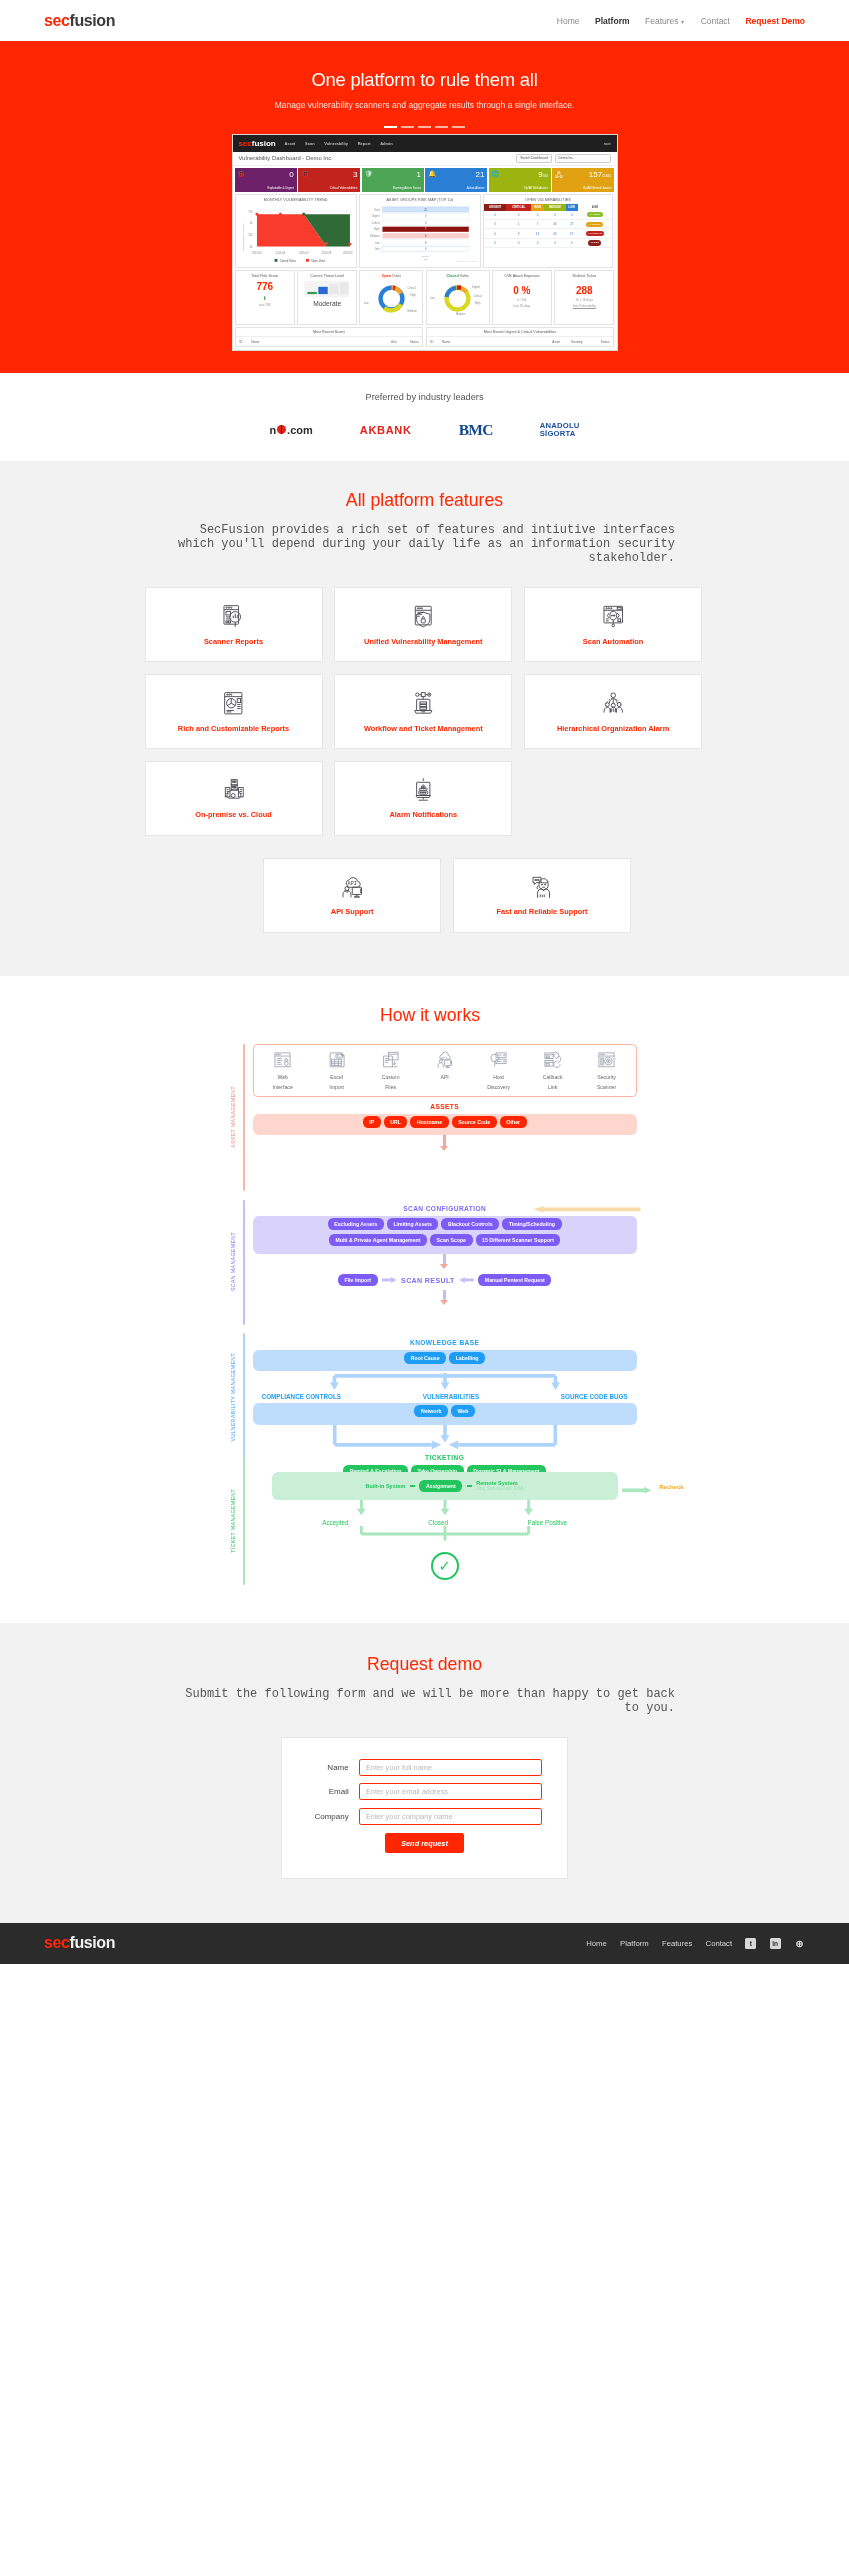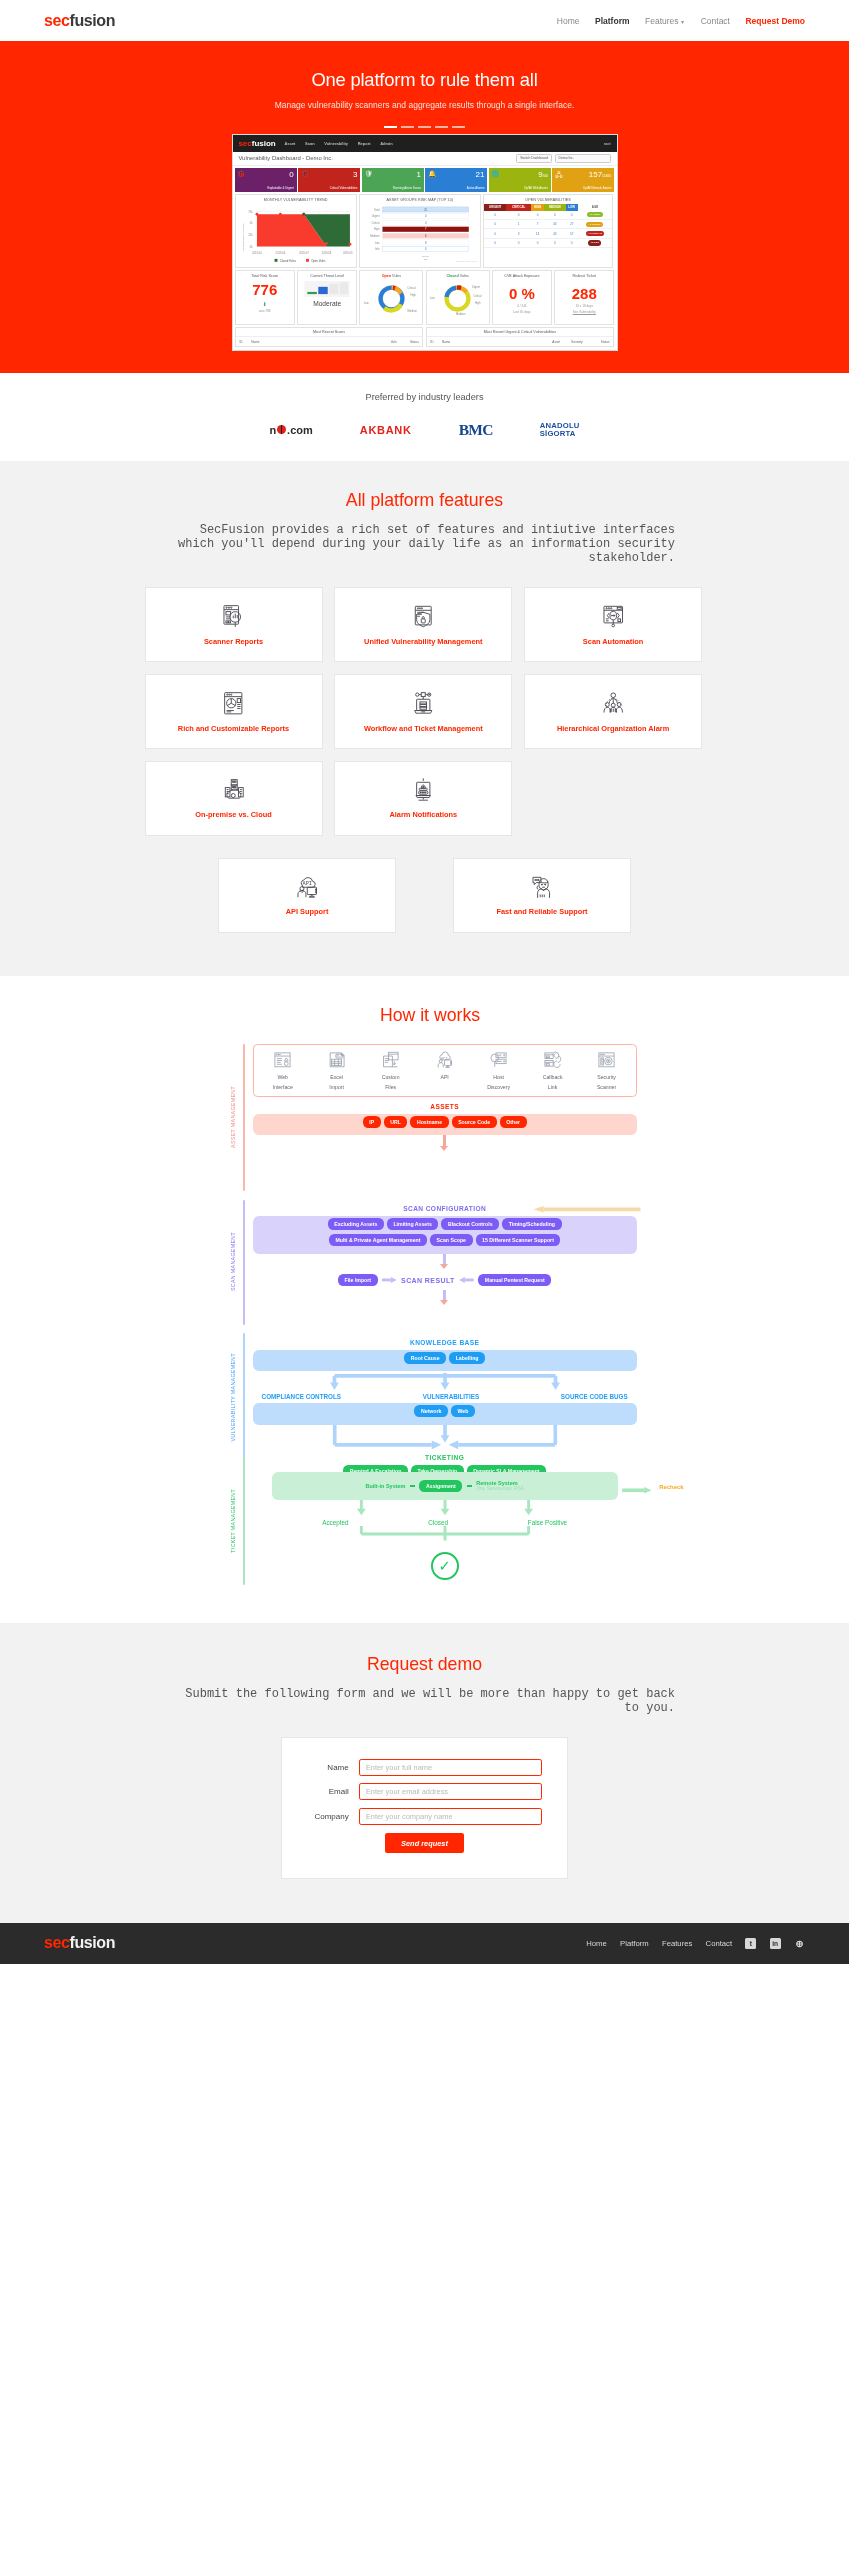--- a/index.html
+++ b/index.html
@@ -92,21 +92,21 @@
   .panel .ph { text-align:center; font-size:3.7px; color:#555; padding:2.9px 0 1.5px; letter-spacing:0.1px; }
 
   .mini-tbl { width:100%; border-collapse:collapse; font-size:3.1px; }
   .mini-tbl th { color:#fff; padding:1.5px 0; text-align:center; font-size:2.9px; }
   .mini-tbl td { text-align:center; padding:1.6px 0; color:#3a7fd5; border-bottom:0.7px solid #f0f0f0; }
   .agebadge { display:inline-block; border-radius:4.4px; color:#fff; font-size:2.5px; padding:1.1px 2.2px; }
 
   .stats { display:flex; gap:2.2px; padding: 0 2.2px 2.2px; }
   .stat { flex:1; border:0.7px solid #e2e2e2; text-align:center; padding:2.9px 1.5px 4.4px; }
   .stat .sh { font-size:3.7px; color:#555; margin-bottom:3.7px; }
-  .stat .big { font-size:15px; color:#ff2600; font-weight:700; }
+  .stat .big { font-size:10px; color:#ff2600; font-weight:700; }
   .stat .sub { font-size:3.1px; color:#999; margin-top:2.2px; }
   .stat .mod { font-size:6.6px; color:#444; }
 
   .lists { display:flex; gap:2.2px; padding: 0 2.2px 2.9px; }
   .lst { flex:1; border:0.7px solid #e2e2e2; }
   .lst .lh { text-align:center; font-size:3.7px; color:#555; padding:2.2px 0; border-bottom:0.7px solid #eee;}
   .lst .lr { display:flex; font-size:3.1px; color:#666; padding:2.2px 3.7px; }
   .lst .lr span:first-child { width:11.8px; }
   .lst .lr span:nth-child(2) { flex:1; }
 
@@ -125,21 +125,21 @@
   
   .features { background:#f2f2f2; padding: 29.5px 0 43px; }
   h2.sec-title { text-align:center; font-size:17.7px; color:#ff2600; font-weight:400; margin-bottom:11.8px; }
   .sec-desc { text-align:right; font-size:12px; color:#555; max-width:501px; margin:0 auto; line-height:14px;font-family:Liberation Mono, monospace; }
   .grid { width:560px; margin: 22px auto 0; display:flex; flex-wrap:wrap; gap:11.8px; }
   .card {
     width:178px; height:75px; background:#fff; border:0.7px solid #e6e6e6;
     display:flex; flex-direction:column; align-items:center; justify-content:center; gap:7.4px;
   }
   .card .cap { font-size:7.4px; color:#ff2600; font-weight:700; text-align:center; }
-  .grid.center2 { width:413px; justify-content:space-between; }
+  .grid.center2 { width:413px; justify-content:flex-end; }
   svg.ficon { stroke:#4a4a52; fill:none; stroke-width:1.4; }
 
   
   .how { background:#fff; padding: 29.5px 0 37px; margin-left: 11px; }
   .diagram { width: 413px; margin: 17.7px auto 0; position:relative; }
   .lane { display:flex; margin-bottom:1.5px; }
   .lane-label {
     width: 19px; display:flex; align-items:center; justify-content:center;
     font-size:5.2px; letter-spacing:0.4px;
   }

